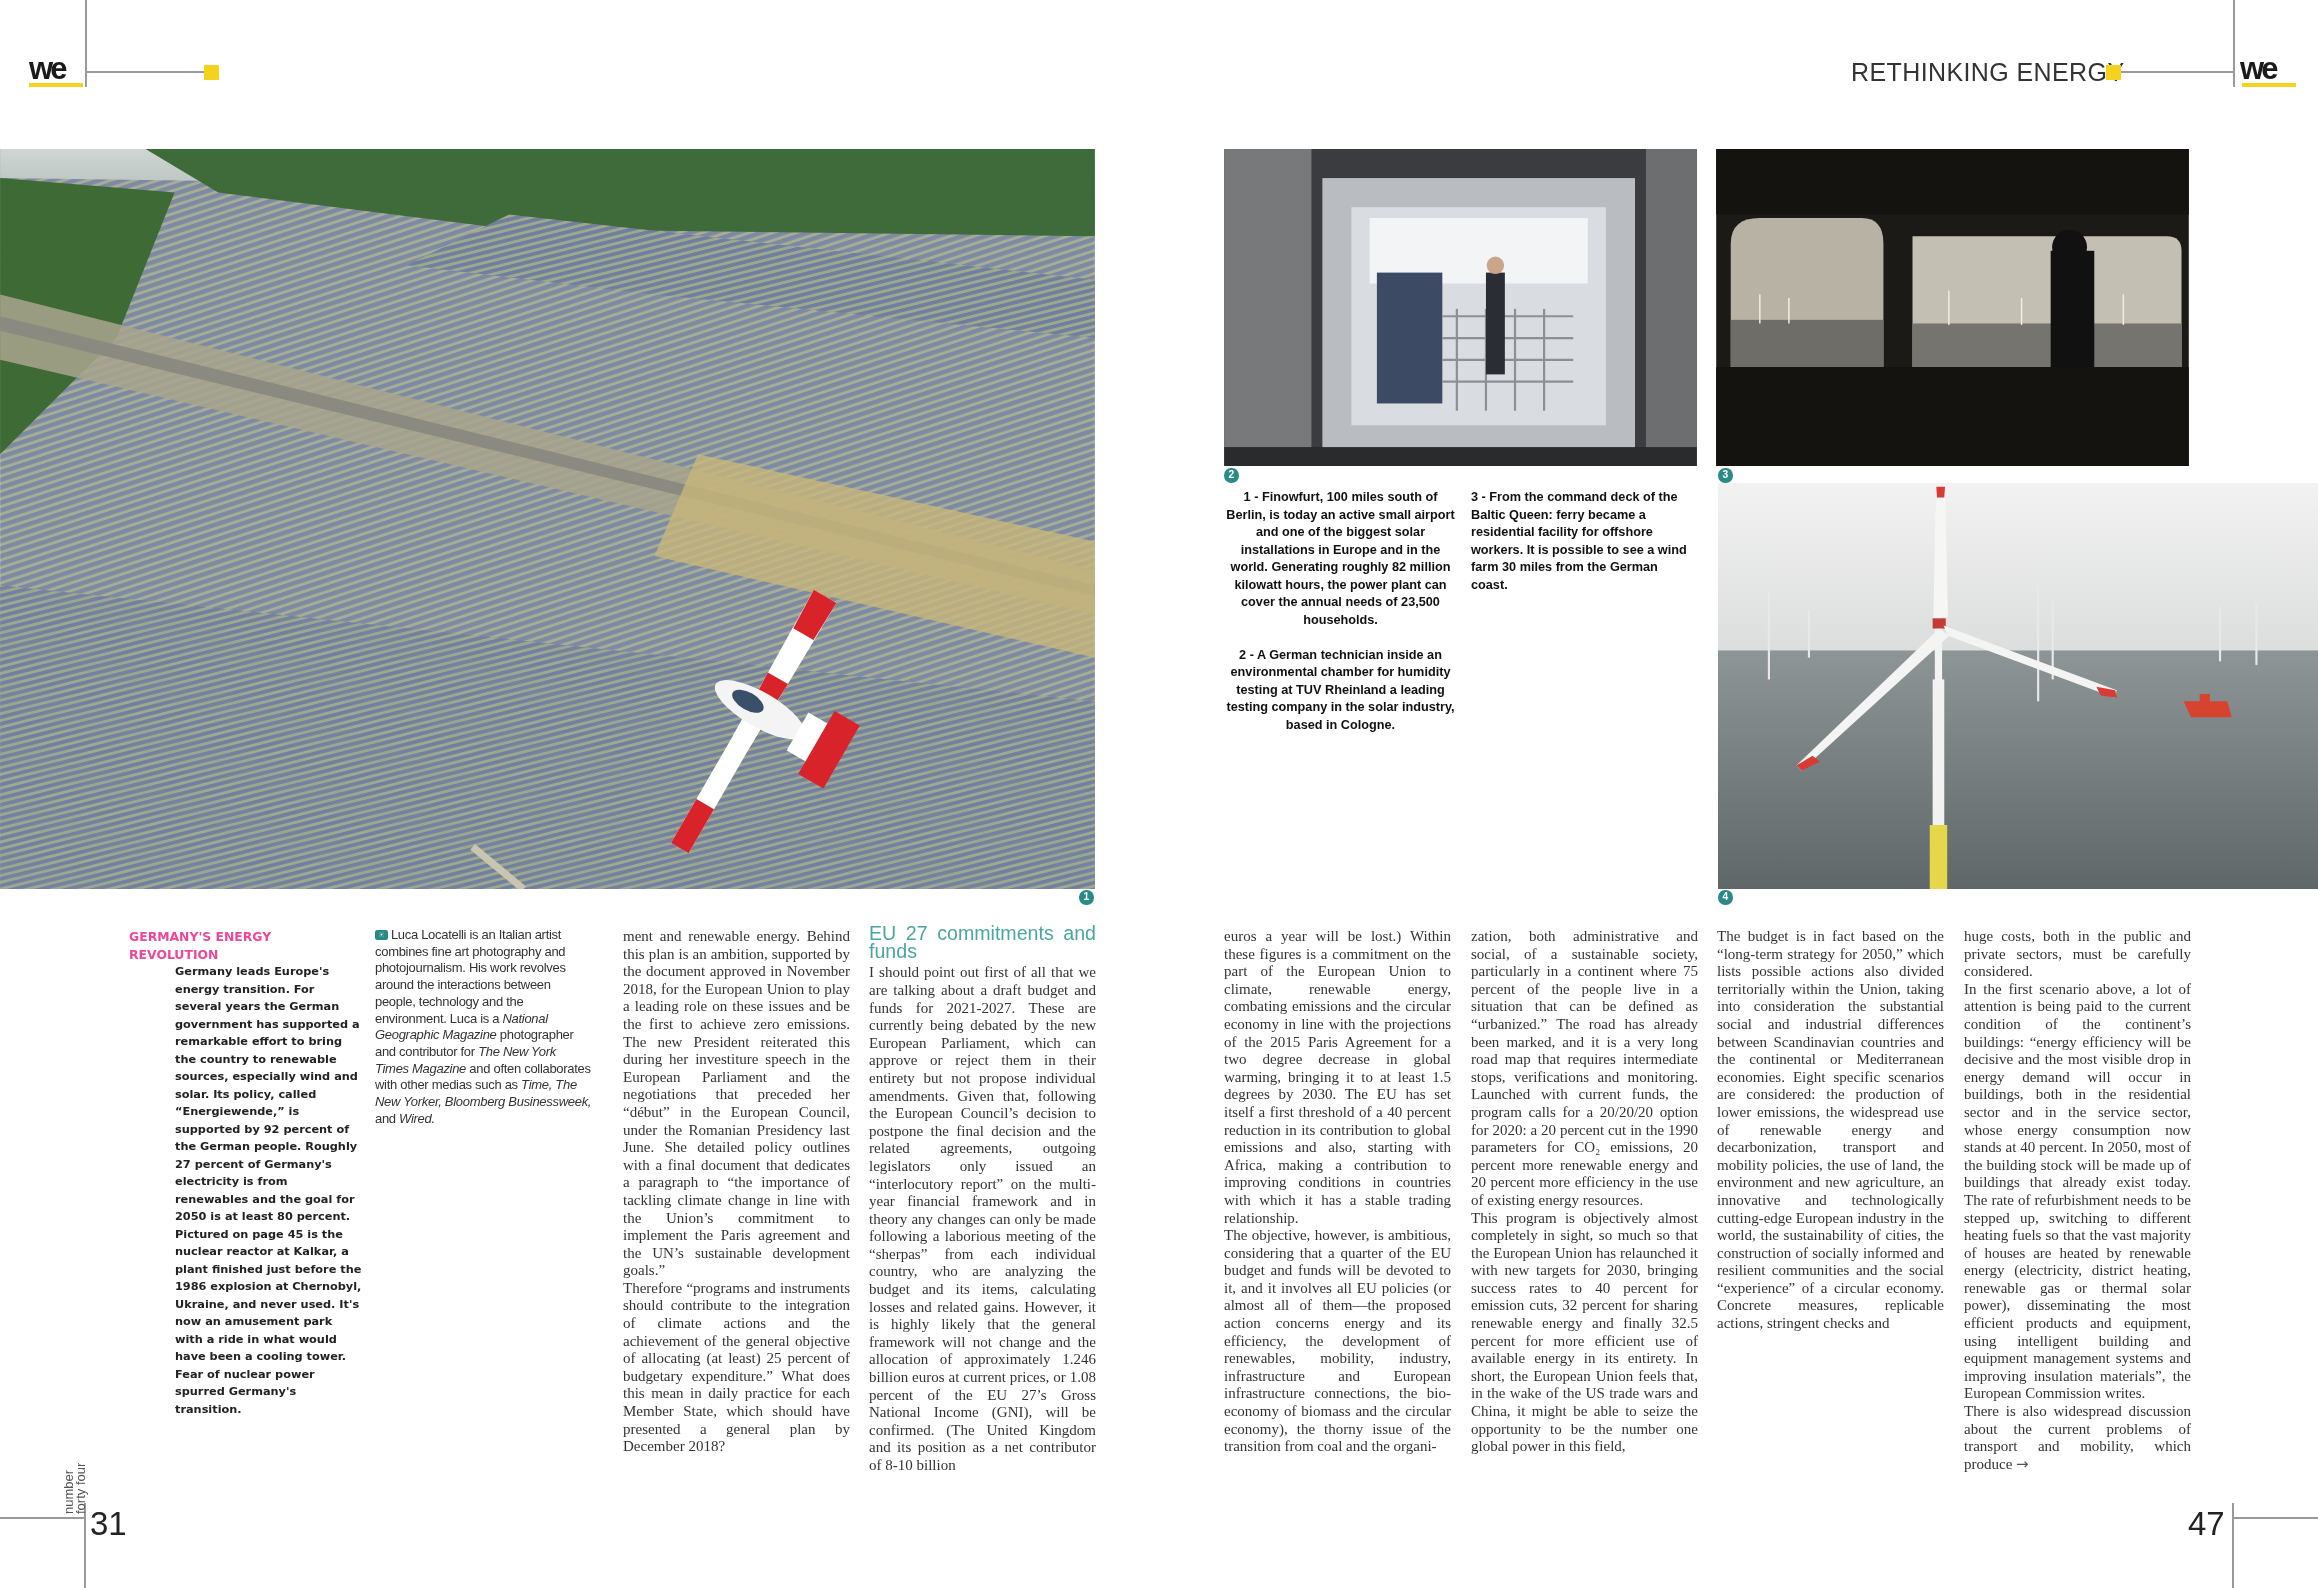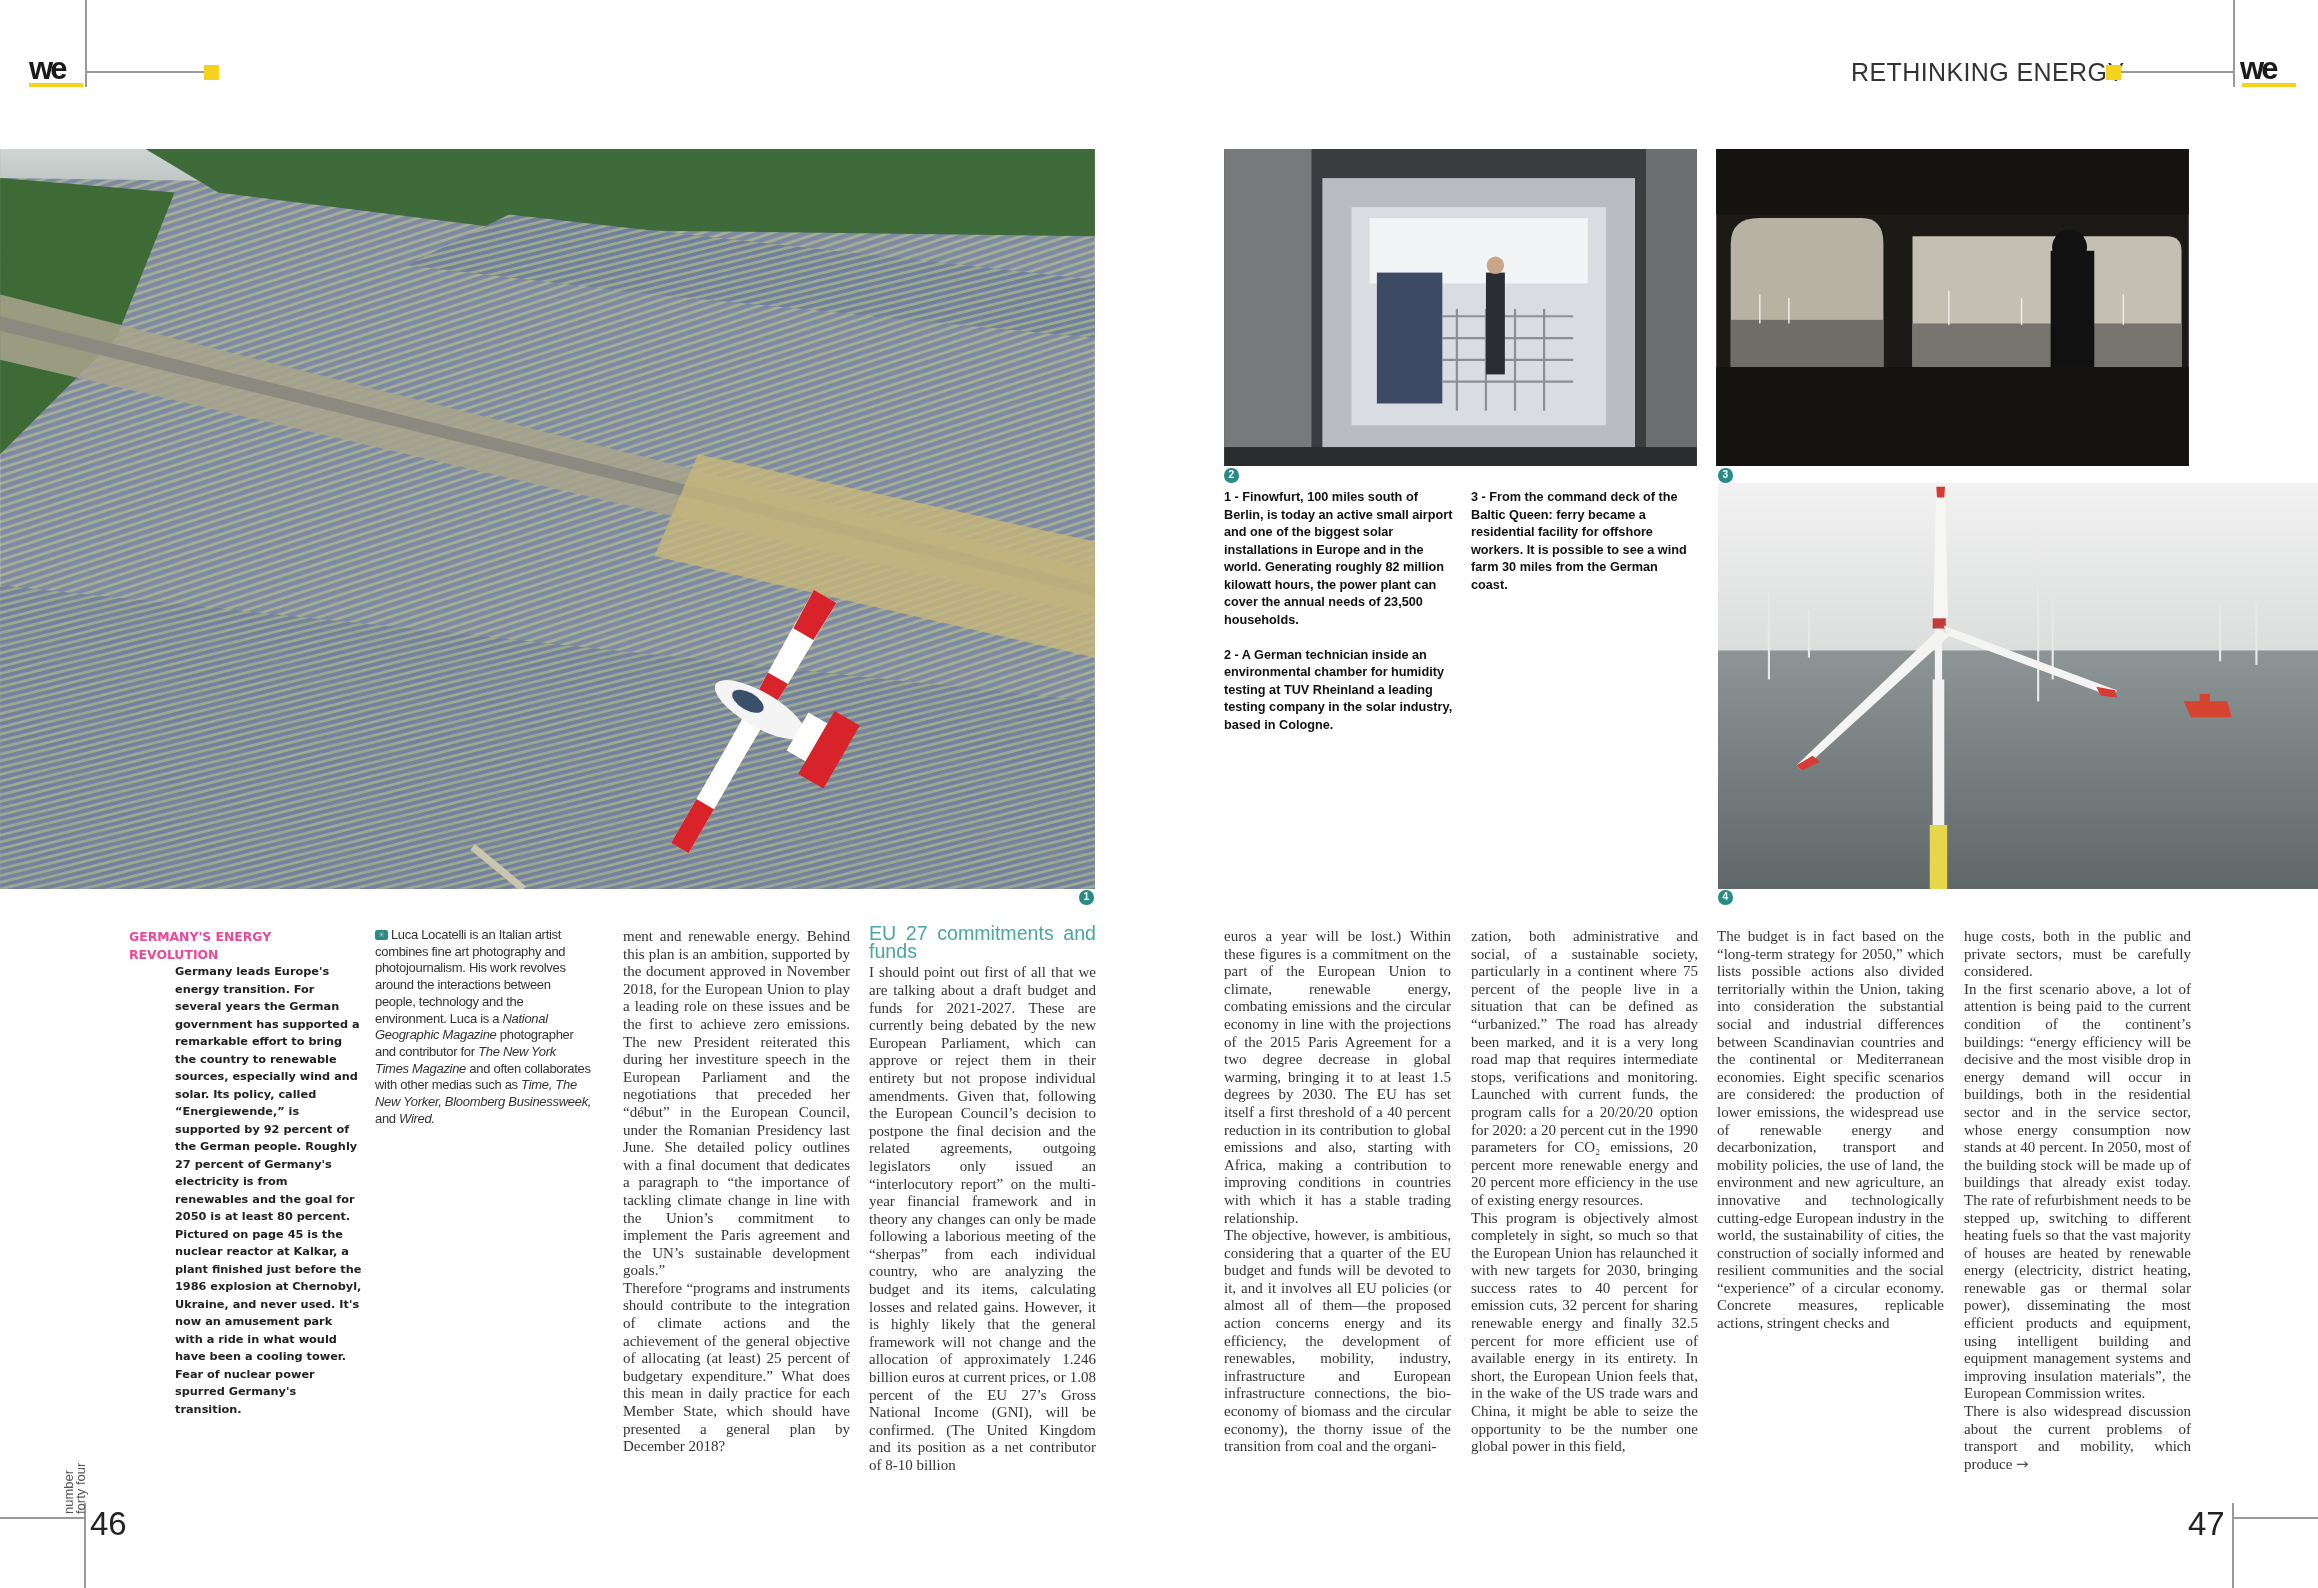--- a/index.html
+++ b/index.html
@@ -165,21 +165,21 @@
     <polygon points="304,200 318,210 115,395 108,388" fill="#f4f4f2"></polygon>
     <polygon points="130,375 140,383 115,395 108,388" fill="#d83a34"></polygon>
     <polygon points="310,196 316,210 545,295 548,285" fill="#f4f4f2"></polygon>
     <polygon points="520,280 526,292 548,295 546,285" fill="#d83a34"></polygon>
     <polygon points="640,300 700,300 706,322 650,322" fill="#d6432f"></polygon>
     <rect x="662" y="290" width="14" height="12" fill="#d6432f"></rect>
   </svg>
 </div>
 <div class="marker" style="left:1718px; top:890px;">4</div>
 
-<div class="caption" style="left:1224px; top:489px; width:233px;">
+<div class="caption" style="left:1224px; top:489px; width:233px;text-align:center;">
   <p>1 - Finowfurt, 100 miles south of Berlin, is today an active small airport and one of the biggest solar installations in Europe and in the world. Generating roughly 82 million kilowatt hours, the power plant can cover the annual needs of 23,500 households.</p>
   <p>2 - A German technician inside an environmental chamber for humidity testing at TUV Rheinland a leading testing company in the solar industry, based in Cologne.</p>
 </div>
 <div class="caption" style="left:1471px; top:489px; width:222px;">
   <p>3 - From the command deck of the Baltic Queen: ferry became a residential facility for offshore workers. It is possible to see a wind farm 30 miles from the German coast.</p>
 </div>
 
 <div class="abs" style="left:129px; top:928px; width:233px;">
   <div class="sidebar-head">GERMANY'S ENERGY REVOLUTION</div>
   <div class="sidebar-body">Germany leads Europe's energy transition.  For several years the German government has supported a remarkable effort to bring the country to renewable sources, especially wind and solar. Its policy, called “Energiewende,” is supported by 92 percent of the German people. Roughly 27 percent of Germany's electricity is from renewables and the goal for 2050 is at least 80 percent. Pictured on page 45 is the nuclear reactor at Kalkar, a plant finished just before the 1986 explosion at Chernobyl, Ukraine, and never used.  It's now  an amusement park with a ride in what would have been a cooling tower. Fear of nuclear power spurred Germany's transition.</div>
@@ -218,18 +218,18 @@
   <p>In the first scenario above, a lot of attention is being paid to the current condition of the continent’s buildings: “energy efficiency will be decisive and the most visible drop in energy demand will occur in buildings, both in the residential sector and in the service sector, whose energy consumption now stands at 40 percent. In 2050, most of the building stock will be made up of buildings that already exist today. The rate of refurbishment needs to be stepped up, switching to different heating fuels so that the vast majority of houses are heated by renewable energy (electricity, district heating, renewable gas or thermal solar power), disseminating the most efficient products and equipment, using intelligent building and equipment management systems and improving insulation materials”, the European Commission writes.</p>
   <p><span>There is also widespread discussion about the current problems of transport and mobility, which produce</span> <span class="cont-arrow">→</span></p>
 </div>
 
 <div class="hline" style="left:0; top:1517px; width:86px;"></div>
 <div class="vline" style="left:84px; top:1503px; height:86px;"></div>
 <div class="issue-vert" style="left:63px; top:1514px;">
   <div>number</div>
   <div>forty four</div>
 </div>
-<div class="pagenum" style="left:90px; top:1507px;">46</div>
+<div class="pagenum" style="left:90px; top:1507px;">31</div>
 
 <div class="pagenum" style="left:2188px; top:1507px;">47</div>
 <div class="vline" style="left:2232px; top:1503px; height:86px;"></div>
 <div class="hline" style="left:2233px; top:1517px; width:86px;"></div>
 
 
 </body></html>

